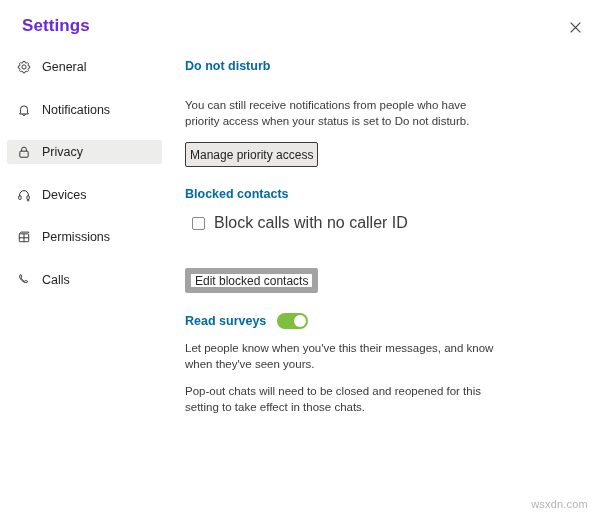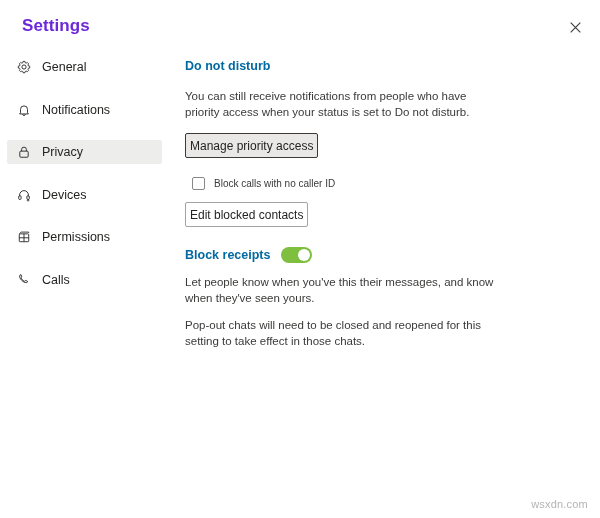--- a/index.html
+++ b/index.html
@@ -124,40 +124,41 @@
     height: 25px;
     cursor: pointer;
     box-sizing: border-box;
   }
   .btn.focused {
     background: #e9e8e7;
     border: 1.5px solid #3b3a39;
   }
   .btn.plain {
     background: #ffffff;
-    border: 1px solid #a3a3a3;
+    border: 6px solid #a3a3a3;
+    margin-top: 24px;
   }
 
   .checkbox-row {
     display: flex;
     align-items: center;
     gap: 9px;
     cursor: pointer;
   }
   .checkbox-box {
     width: 13px;
     height: 13px;
     border: 1px solid #8a8886;
     border-radius: 2px;
     background: #ffffff;
     box-sizing: border-box;
     flex: 0 0 13px;
   }
   .checkbox-label {
-    font-size: 10px;
+    font-size: 16px;
     color: #3b3a39;
   }
 
   .toggle-row {
     display: flex;
     align-items: center;
     gap: 11px;
   }
   .toggle {
     width: 31px;
@@ -281,39 +282,40 @@
         </div>
       </div>
 
     </div>
   </nav>
 
   <main class="content">
 
     <section style="position:relative;">
       <div class="section-heading">Do not disturb</div>
-      <p class="section-desc" style="margin-top:15px;">You can still receive notifications from people who have priority access when your status is set to Do not disturb.</p>
+      <p class="section-desc" style="margin-top:24px;">You can still receive notifications from people who have priority access when your status is set to Do not disturb.</p>
       <div style="margin-top:13px;">
         <button class="btn focused">Manage priority access</button>
       </div>
     </section>
 
     <section style="margin-top:19px;">
+      <div class="section-heading">Blocked contacts</div>
       <div class="checkbox-row" style="margin-top:12px; margin-left:7px;">
         <span class="checkbox-box"></span>
         <span class="checkbox-label">Block calls with no caller ID</span>
       </div>
       <div style="margin-top:12px;">
         <button class="btn plain">Edit blocked contacts</button>
       </div>
     </section>
 
     <section style="margin-top:20px;">
       <div class="toggle-row">
-        <span class="section-heading">Block receipts</span>
+        <span class="section-heading">Read surveys</span>
         <span class="toggle">
           <span class="knob"></span>
         </span>
       </div>
       <p class="section-desc" style="margin-top:12px;">Let people know when you've this their messages, and know when they've seen yours.</p>
       <p class="section-desc" style="margin-top:12px;">Pop-out chats will need to be closed and reopened for this setting to take effect in those chats.</p>
     </section>
 
 
   </main>

